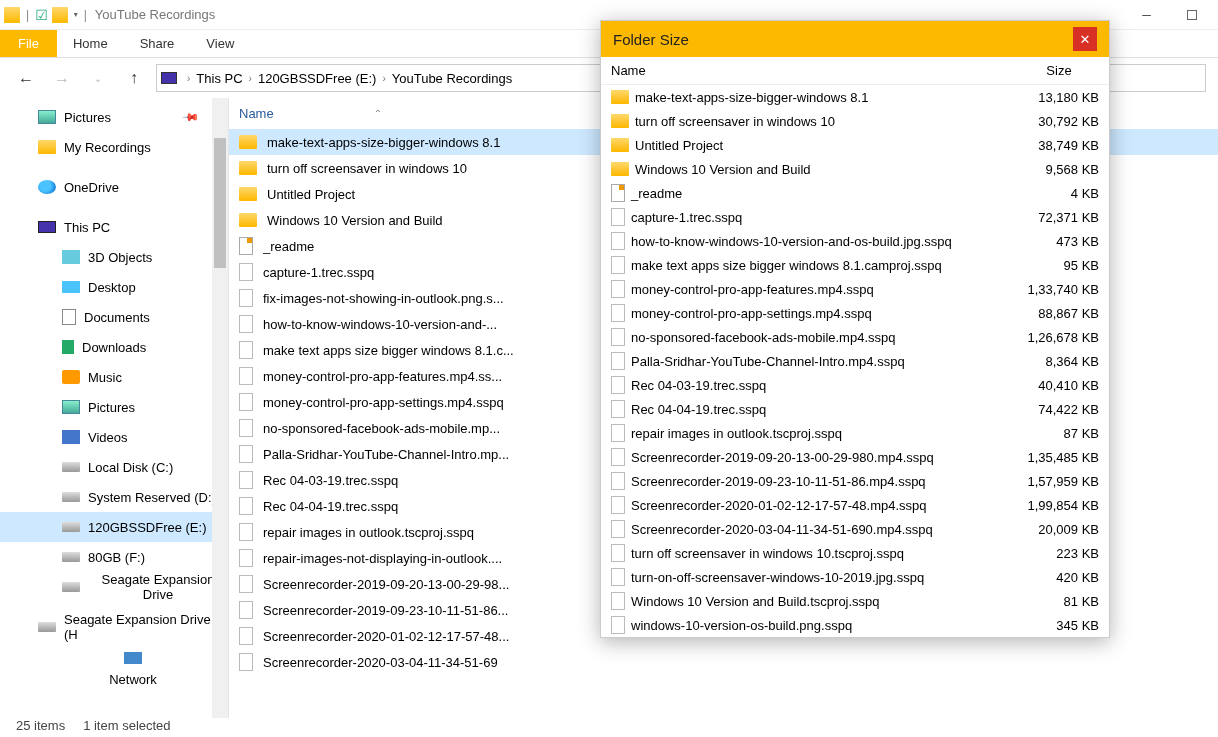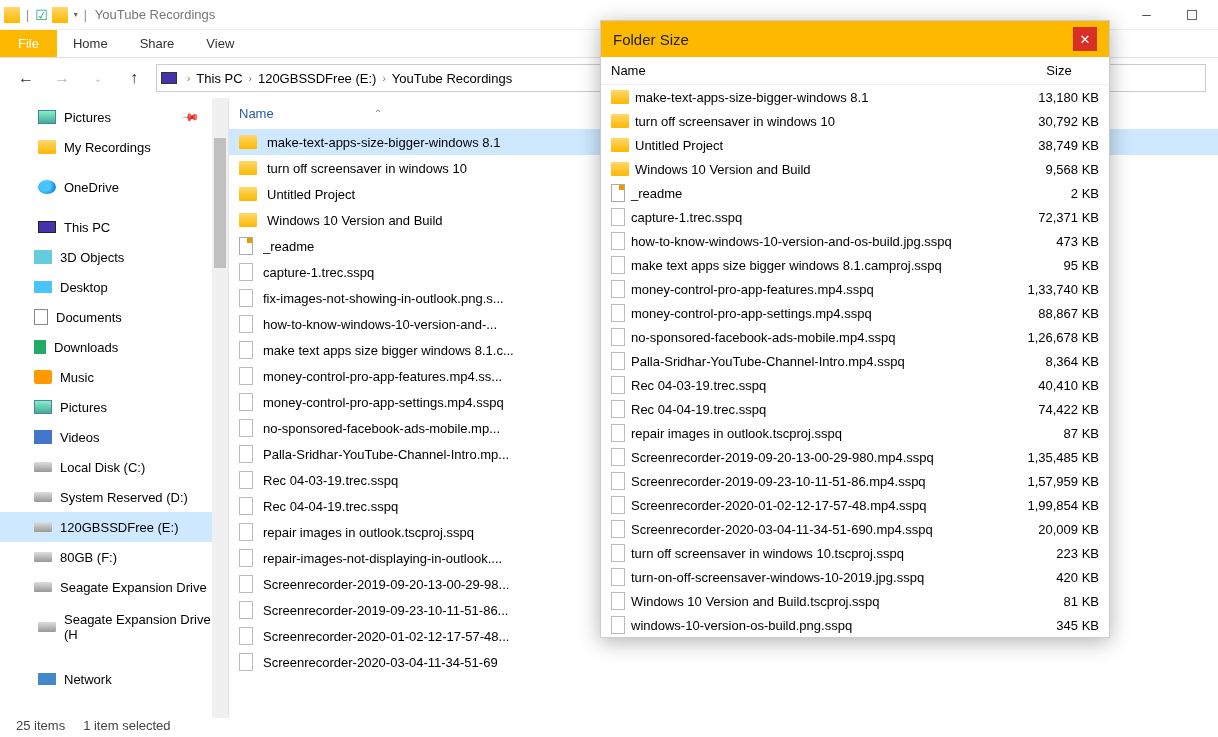--- a/index.html
+++ b/index.html
@@ -22,21 +22,21 @@
 .addrbar { height: 40px; display: flex; align-items: center; padding: 0 12px; gap: 8px; border-bottom: none; }
 .navbtn { width: 28px; height: 28px; display: flex; align-items: center; justify-content: center; color: #333; font-size: 16px; }
 .navbtn.disabled { color: #bbb; }
 .breadcrumb { flex: 1; height: 28px; border: 1px solid #ccc; display: flex; align-items: center; padding: 0 4px; font-size: 13px; background: #fff; }
 .breadcrumb .pc-ic { width: 16px; height: 12px; background: #43a; border: 1px solid #333; margin-right: 4px; }
 .breadcrumb .sep { margin: 0 6px; color: #777; font-size: 10px; }
 
 .main { display: flex; height: 620px; }
 .nav { width: 229px; border-right: 1px solid #e5e5e5; overflow-y: auto; position: relative; padding-top: 4px; }
 .nav-item { height: 30px; display: flex; align-items: center; padding-left: 38px; font-size: 13px; gap: 8px; cursor: pointer; position: relative; }
-.nav-item.indent { padding-left: 34px; text-align: center; }
+.nav-item.indent { padding-left: 62px; text-align: center; }
 .nav-item.sel { background: #cde8ff; }
 .nav-scrollbar { position: absolute; right: 0; top: 0; width: 16px; height: 100%; background: #f0f0f0; }
 .nav-scrollbar::before { content: ''; position: absolute; top: 40px; left: 2px; width: 12px; height: 130px; background: #c0c0c0; }
 
 .ic { width: 18px; height: 14px; display: inline-block; flex-shrink: 0; }
 .ic-folder { background: linear-gradient(#FFD76B, #FDB900); border-radius: 1px; height: 14px; }
 .ic-pic { background: linear-gradient(#8ec, #4a9); border: 1px solid #489; }
 .ic-onedrive { background: radial-gradient(circle at 40% 40%, #4ac3ff 40%, #1e8de0 70%); border-radius: 50%; height: 14px; }
 .ic-pc { background: #43a; border: 1px solid #222; height: 12px; }
 .ic-3d { background: #6cd; height: 14px; }
@@ -183,21 +183,21 @@
         <span>80GB (F:)</span>
       </div>
       <div class="nav-item indent">
         <span class="ic ic-disk"></span>
         <span>Seagate Expansion Drive</span>
       </div>
       <div class="nav-item" style="margin-top: 10px;">
         <span class="ic ic-disk"></span>
         <span>Seagate Expansion Drive (H</span>
       </div>
-      <div class="nav-item" style="margin-top: 22px;">
+      <div class="nav-item" style="margin-top: 10px; flex-direction: column;">
         <span class="ic ic-net"></span>
         <span>Network</span>
       </div>
       <div class="nav-scrollbar"></div>
   </div>
   <div class="content">
     <div class="content-hdr">
       <div class="col-name">
           <span>Name</span>
           <span class="sortarrow">⌃</span>
@@ -333,21 +333,21 @@
           <span class="ic ic-folder"></span>
           <span>Windows 10 Version and Build</span>
         </div>
         <div class="pr-size">9,568 KB</div>
       </div>
       <div class="popup-row">
         <div class="pr-name">
           <span class="ic ic-txt"></span>
           <span>_readme</span>
         </div>
-        <div class="pr-size">2 KB</div>
+        <div class="pr-size">4 KB</div>
       </div>
       <div class="popup-row">
         <div class="pr-name">
           <span class="ic ic-file"></span>
           <span>capture-1.trec.sspq</span>
         </div>
         <div class="pr-size">72,371 KB</div>
       </div>
       <div class="popup-row">
         <div class="pr-name">

